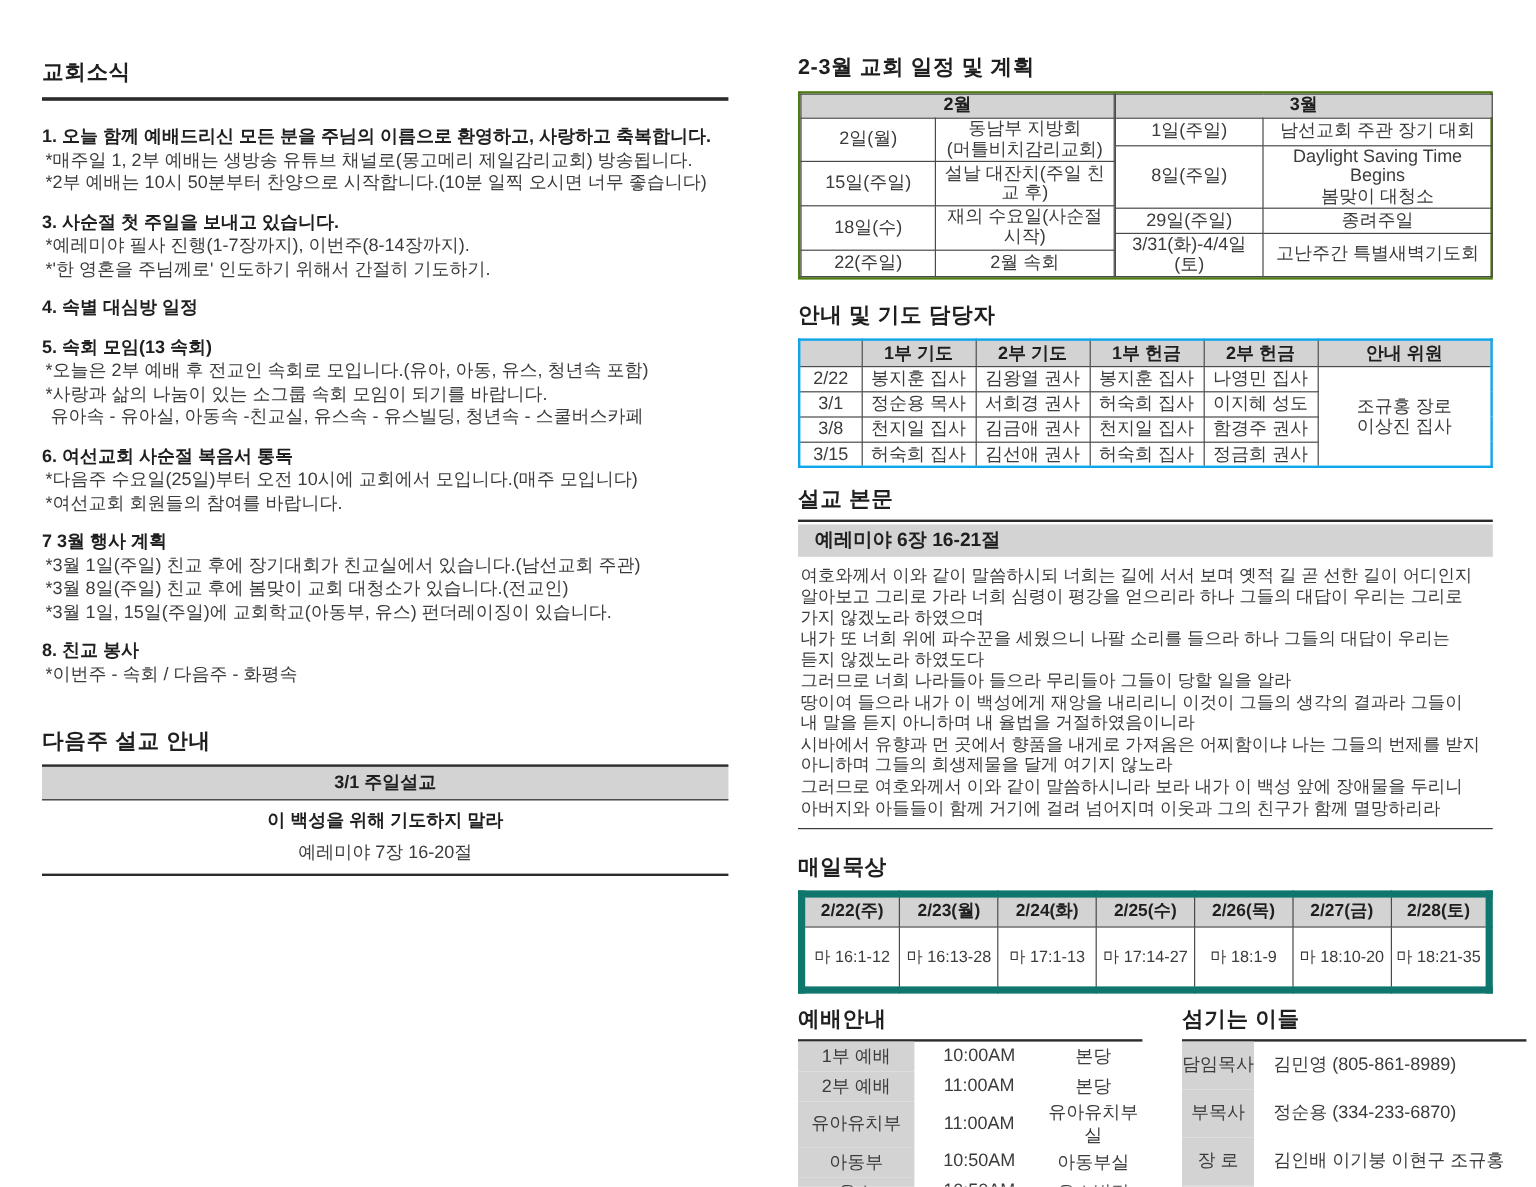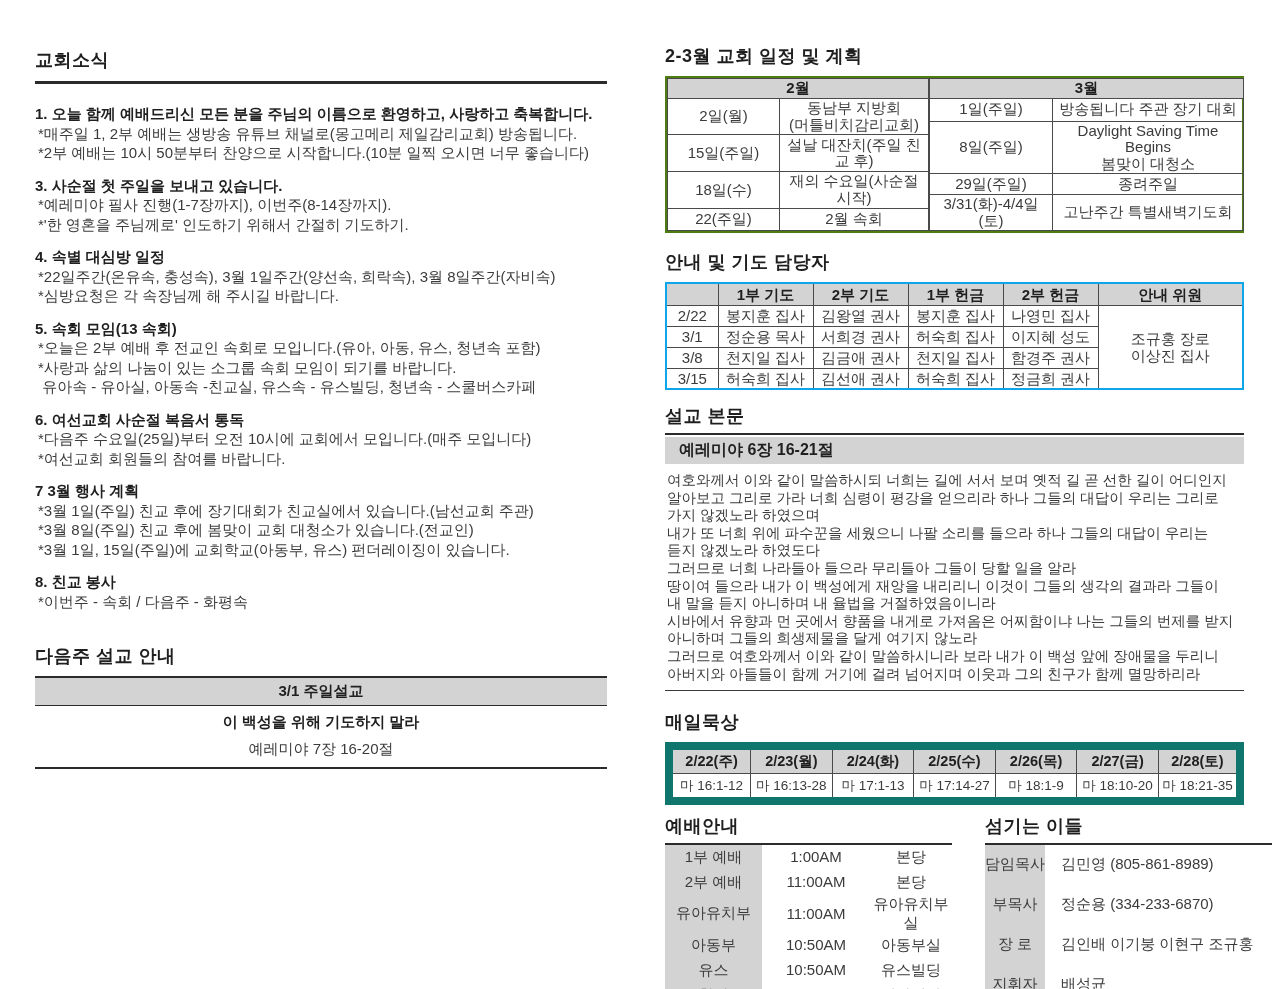--- a/index.html
+++ b/index.html
@@ -65,23 +65,23 @@
   .sermon-title { border-bottom:2px solid #2b2b2b; padding-bottom:5px; }
   .sermon-passage { background:#d3d3d3; font-weight:bold; color:#1f1f1f;
                     font-size:16px; padding:3px 0 3px 14px; margin-top:2px; }
   .sermon-text { margin-top:8px; font-size:14.5px; line-height:17.6px;
                  white-space:pre-line; padding-left:2px; }
   .sermon-rule { border-bottom:1.5px solid #3a3a3a; margin-top:7px; }
 
   
   .daily { margin-top:19px; }
   .daily-title { margin-bottom:8px; }
-  .daily-table { border:8px solid #0f766e; table-layout:fixed; }
+  .daily-table { border:6px solid #0f766e; table-layout:fixed; }
   .daily-table th { height:27px; font-size:14.5px; }
-  .daily-table td { height:27px; font-size:13.5px; padding:3px 0; }
+  .daily-table td { height:27px; font-size:13.5px; padding:16px 0; }
 
   
   .bottom { display:flex; margin-top:9px; gap:33px; }
   .panel { flex:none; }
   .panel-worship { width:287px; }
   .panel-servants { width:287px; }
   .panel .title { padding-bottom:5px; border-bottom:2.5px solid #2b2b2b; }
   .rows { border-bottom:2px solid #2b2b2b; }
   .w-row { display:flex; align-items:center; min-height:25px; font-size:15px; }
   .w-row .name  { width:97px; background:#d3d3d3; align-self:stretch; display:flex;
@@ -106,22 +106,20 @@
       <div class="body">*매주일 1, 2부 예배는 생방송 유튜브 채널로(몽고메리 제일감리교회) 방송됩니다.
 *2부 예배는 10시 50분부터 찬양으로 시작합니다.(10분 일찍 오시면 너무 좋습니다)</div>
     </div>
     <div class="news-item">
       <div class="heading">3. 사순절 첫 주일을 보내고 있습니다.</div>
       <div class="body">*예레미야 필사 진행(1-7장까지), 이번주(8-14장까지).
 *'한 영혼을 주님께로' 인도하기 위해서 간절히 기도하기.</div>
     </div>
     <div class="news-item">
       <div class="heading">4. 속별 대심방 일정</div>
-      <div class="body">*22일주간(온유속, 충성속), 3월 1일주간(양선속, 희락속), 3월 8일주간(자비속)
-*심방요청은 각 속장님께 해 주시길 바랍니다.</div>
     </div>
     <div class="news-item">
       <div class="heading">5. 속회 모임(13 속회)</div>
       <div class="body">*오늘은 2부 예배 후 전교인 속회로 모입니다.(유아, 아동, 유스, 청년속 포함)
 *사랑과 삶의 나눔이 있는 소그룹 속회 모임이 되기를 바랍니다.
  유아속 - 유아실, 아동속 -친교실, 유스속 - 유스빌딩, 청년속 - 스쿨버스카페</div>
     </div>
     <div class="news-item">
       <div class="heading">6. 여선교회 사순절 복음서 통독</div>
       <div class="body">*다음주 수요일(25일)부터 오전 10시에 교회에서 모입니다.(매주 모입니다)
@@ -192,21 +190,21 @@
         <colgroup>
             <col class="c-date">
             <col>
           </colgroup>
         <tbody>
             <tr>
               <th colspan="2">3월</th>
             </tr>
         <tr>
           <td>1일(주일)</td>
-          <td>방송됩니다 주관 장기 대회</td>
+          <td>남선교회 주관 장기 대회</td>
         </tr>
         <tr>
           <td>8일(주일)</td>
           <td class="pre">Daylight Saving Time Begins
 봄맞이 대청소</td>
         </tr>
         <tr>
           <td>29일(주일)</td>
           <td>종려주일</td>
         </tr>
@@ -316,21 +314,21 @@
         </table>
     </div>
 
     <div class="bottom">
 
       <div class="panel panel-worship">
         <div class="sec-title title">예배안내</div>
         <div class="rows">
           <div class="w-row">
             <div class="name">1부 예배</div>
-            <div class="time">1:00AM</div>
+            <div class="time">10:00AM</div>
             <div class="place">본당</div>
           </div>
           <div class="w-row">
             <div class="name">2부 예배</div>
             <div class="time">11:00AM</div>
             <div class="place">본당</div>
           </div>
           <div class="w-row">
             <div class="name">유아유치부</div>
             <div class="time">11:00AM</div>

